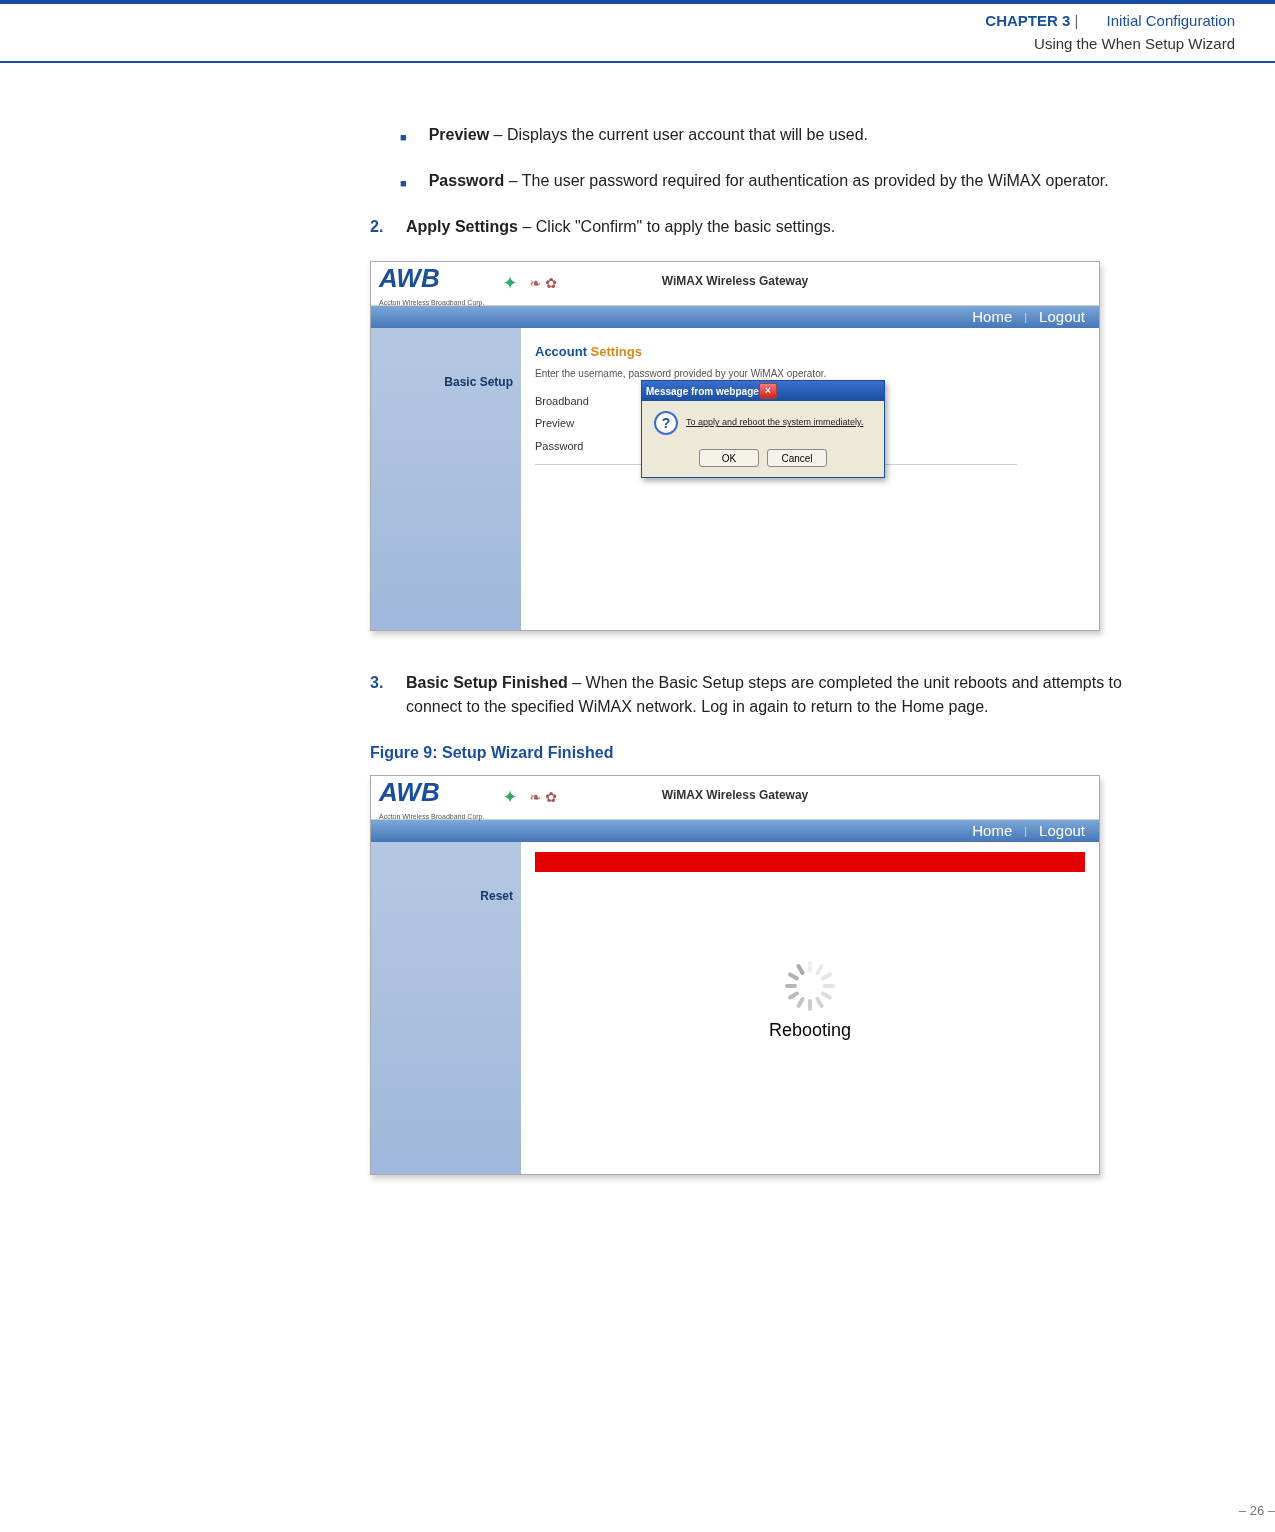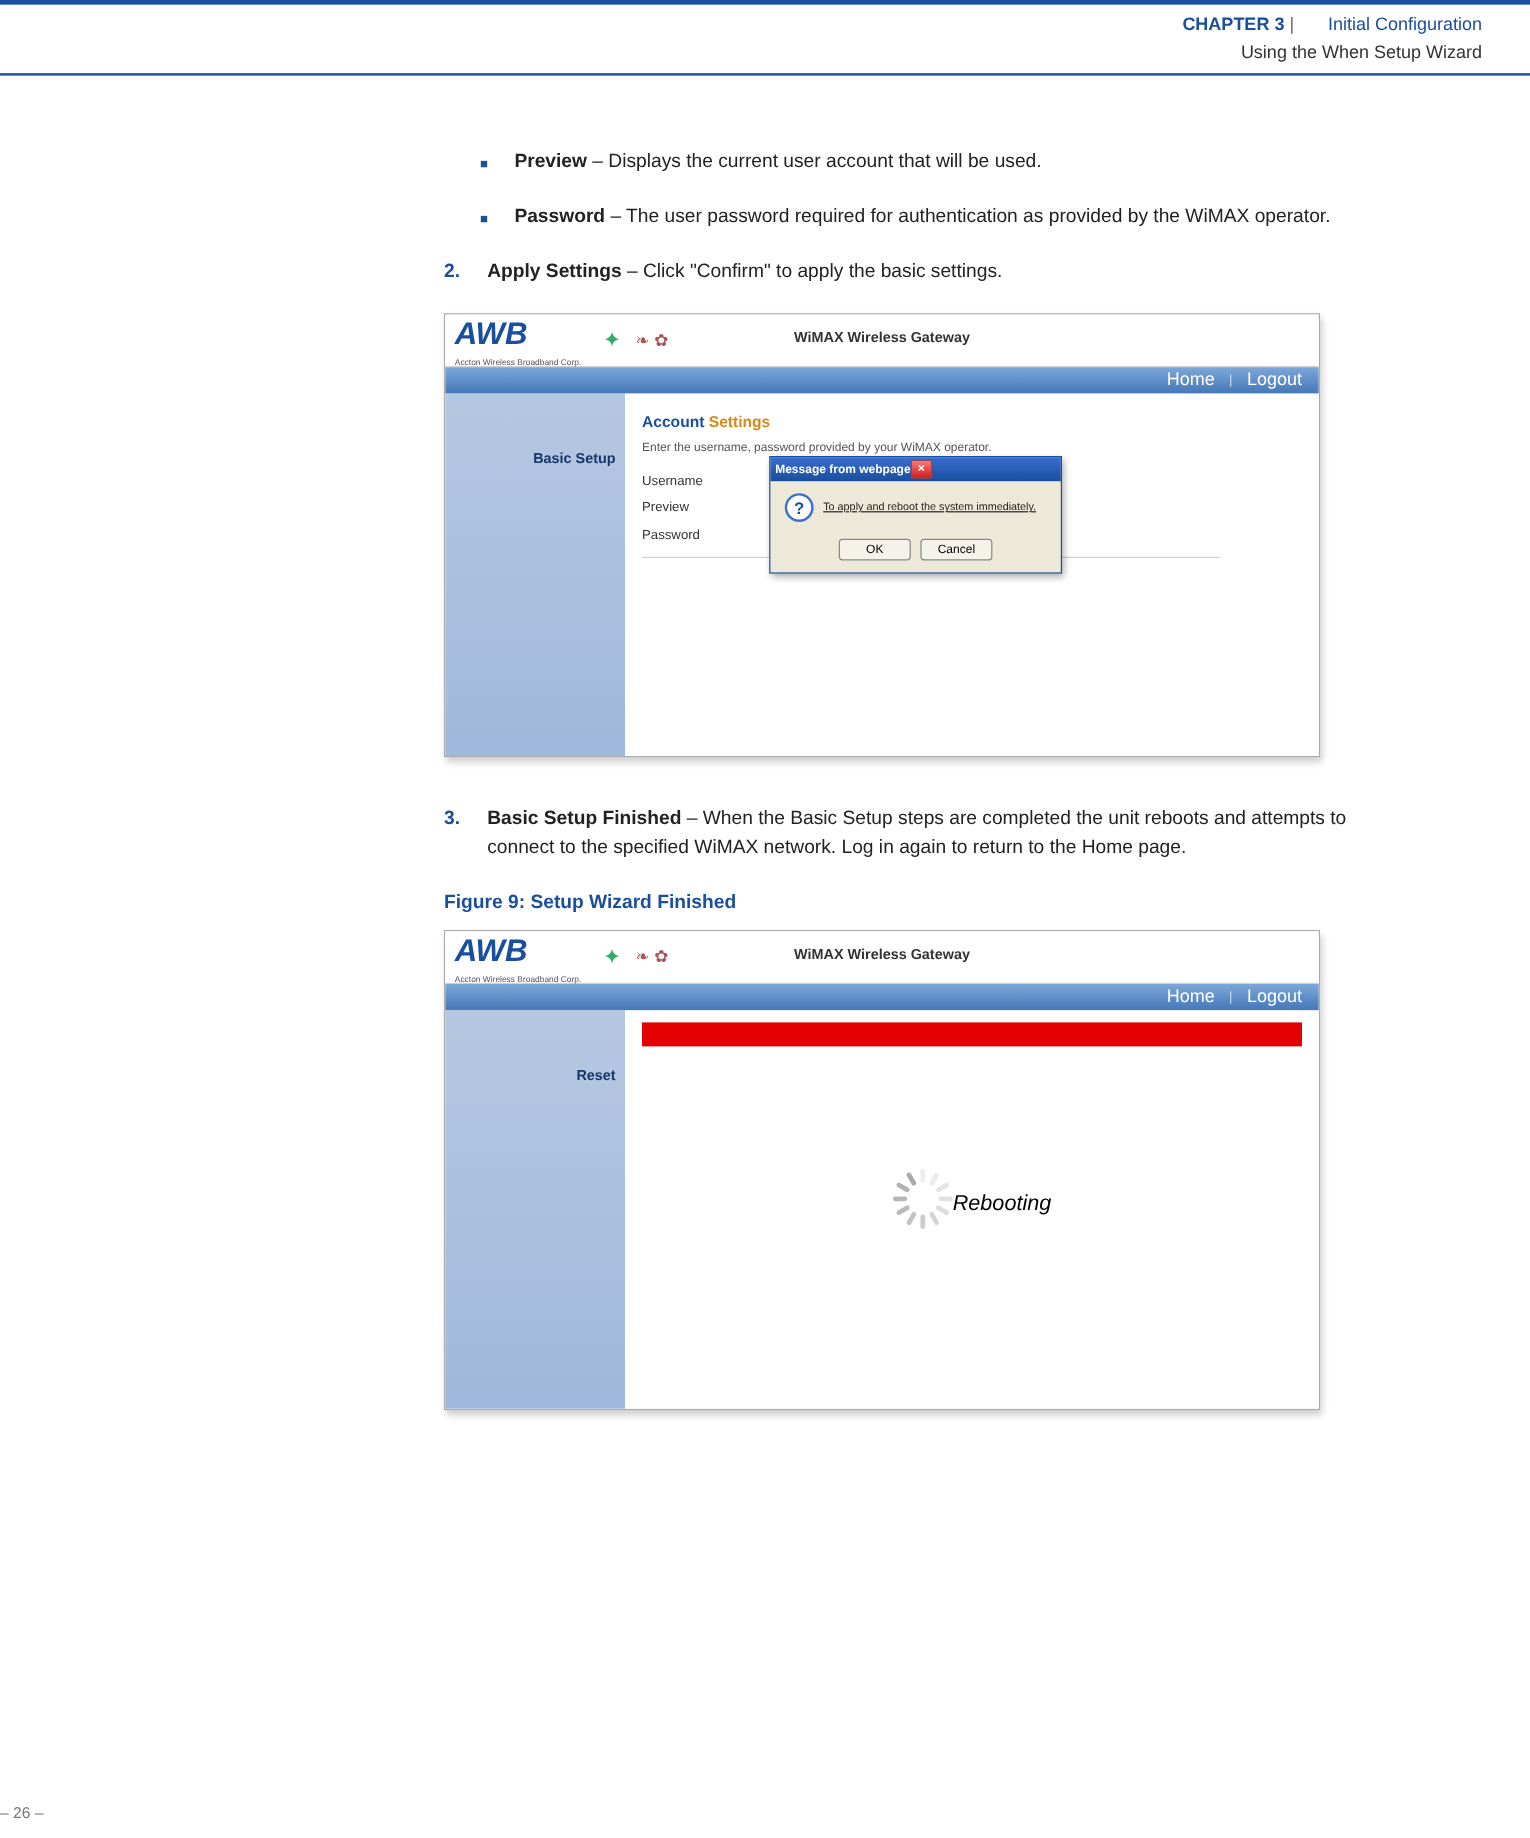--- a/index.html
+++ b/index.html
@@ -233,25 +233,24 @@
   }
   
   .red-banner {
     height: 20px;
     background: #e30000;
     margin: 10px 0 20px 0;
     width: 100%;
   }
   .reboot-wrap {
     display: flex;
-    flex-direction: row;
+    flex-direction: column;
     align-items: center;
     justify-content: center;
     height: 220px;
-    font-style: italic;
   }
   .spinner {
     position: relative;
     width: 50px;
     height: 50px;
     margin-bottom: 6px;
   }
   .spinner span {
     position: absolute;
     width: 4px;
@@ -260,21 +259,21 @@
     left: 23px;
     top: 0;
     transform-origin: 2px 25px;
     border-radius: 2px;
   }
   .reboot-text {
     font-size: 18px;
     color: #000;
   }
   .footer {
-    text-align: left;
+    text-align: right;
     color: #777;
     font-size: 13px;
     position: absolute;
     bottom: 14px;
     width: 100%;
   }
   .page-wrap { min-height: 1532px; position: relative; }
 </style>
 </head>
 <body>
@@ -334,21 +333,21 @@
     <div class="ss-body">
       <div class="sidebar">
         <div class="sidebar-label">Basic Setup</div>
       </div>
       <div class="main-pane">
         <div class="acct-heading">
           <span class="a1">Account</span><span class="a2"> Settings</span>
         </div>
         <div class="acct-sub">Enter the username, password provided by your WiMAX operator.</div>
         <div class="form-row">
-          <div class="flabel">Username</div>
+          <div class="flabel">Broadband</div>
           <input type="text" value="admin" style="">
         </div>
         <div class="form-row">
           <div class="flabel">Preview</div>
         </div>
         <div class="form-row">
           <div class="flabel">Password</div>
           <input type="password" style="">
         </div>
         <hr class="hr-thin">

